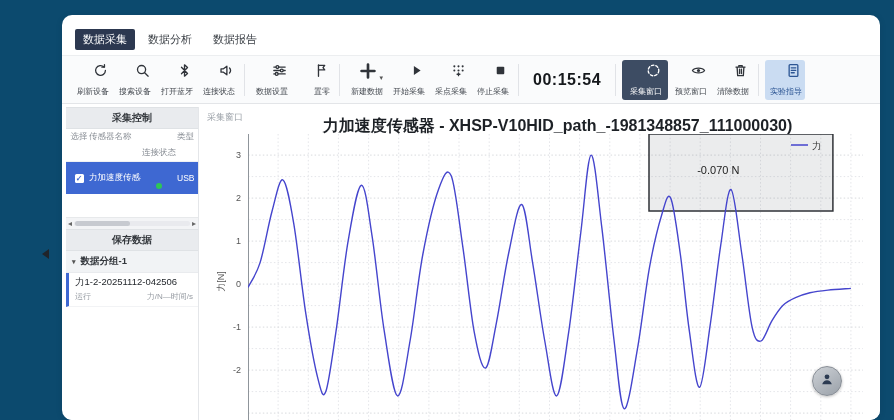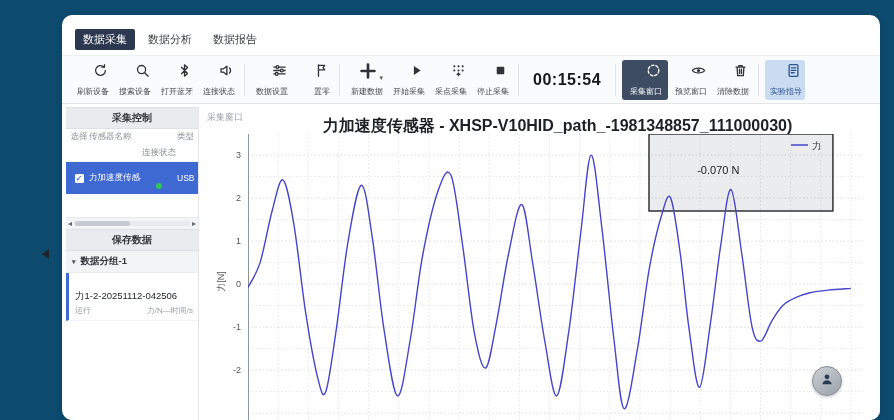--- a/index.html
+++ b/index.html
@@ -47,21 +47,21 @@
   .dot{width:6px;height:6px;border-radius:50%;display:inline-block;}
   .spacer{flex:1;background:#fff;}
   .hscroll{height:11px;background:#f3f4f6;border-top:1px solid #e7e9eb;display:flex;align-items:center;
            padding:0 2px;gap:2px;}
   .hs-arrow{font-size:8px;color:#666;line-height:1;}
   .hs-track{flex:1;height:5px;background:#e9eaee;border-radius:3px;position:relative;}
   .hs-thumb{position:absolute;left:1px;top:0;width:55px;height:5px;background:#c7cad0;border-radius:3px;}
   .grow-row{display:flex;align-items:center;gap:5px;font-size:9.5px;color:#33373c;background:#f1f3f5;
             padding:4px 6px;border-bottom:1px solid #e9ebee;font-weight:700;}
   .tcaret{font-size:7px;color:#555;}
-  .ditem{border-left:3px solid #3e68d2;padding:17px 5px 4px 6px;background:#fff;border-bottom:1px solid #f2f3f5;}
+  .ditem{border-left:3px solid #3e68d2;padding:3px 5px 4px 6px;background:#fff;border-bottom:1px solid #f2f3f5;}
   .ditem .dname{font-size:9.5px;color:#24282d;white-space:nowrap;overflow:hidden;}
   .dmeta{display:flex;justify-content:space-between;font-size:8px;color:#979ca3;margin-top:2px;}
 
   
   .main{position:absolute;left:137px;top:92px;right:0;bottom:0;background:#fff;}
   .panel-label{position:absolute;left:8px;top:4px;font-size:9px;color:#9aa0a7;}
   .chart-title{position:absolute;left:60px;right:24px;top:9px;text-align:center;font-size:16px;
                font-weight:700;color:#1d2126;white-space:nowrap;overflow:hidden;}
   .ylabel{position:absolute;left:12px;top:168px;font-size:9px;color:#555;transform:rotate(-90deg);}
   .ytick{position:absolute;left:16px;width:26px;text-align:right;font-size:9px;color:#555;}

